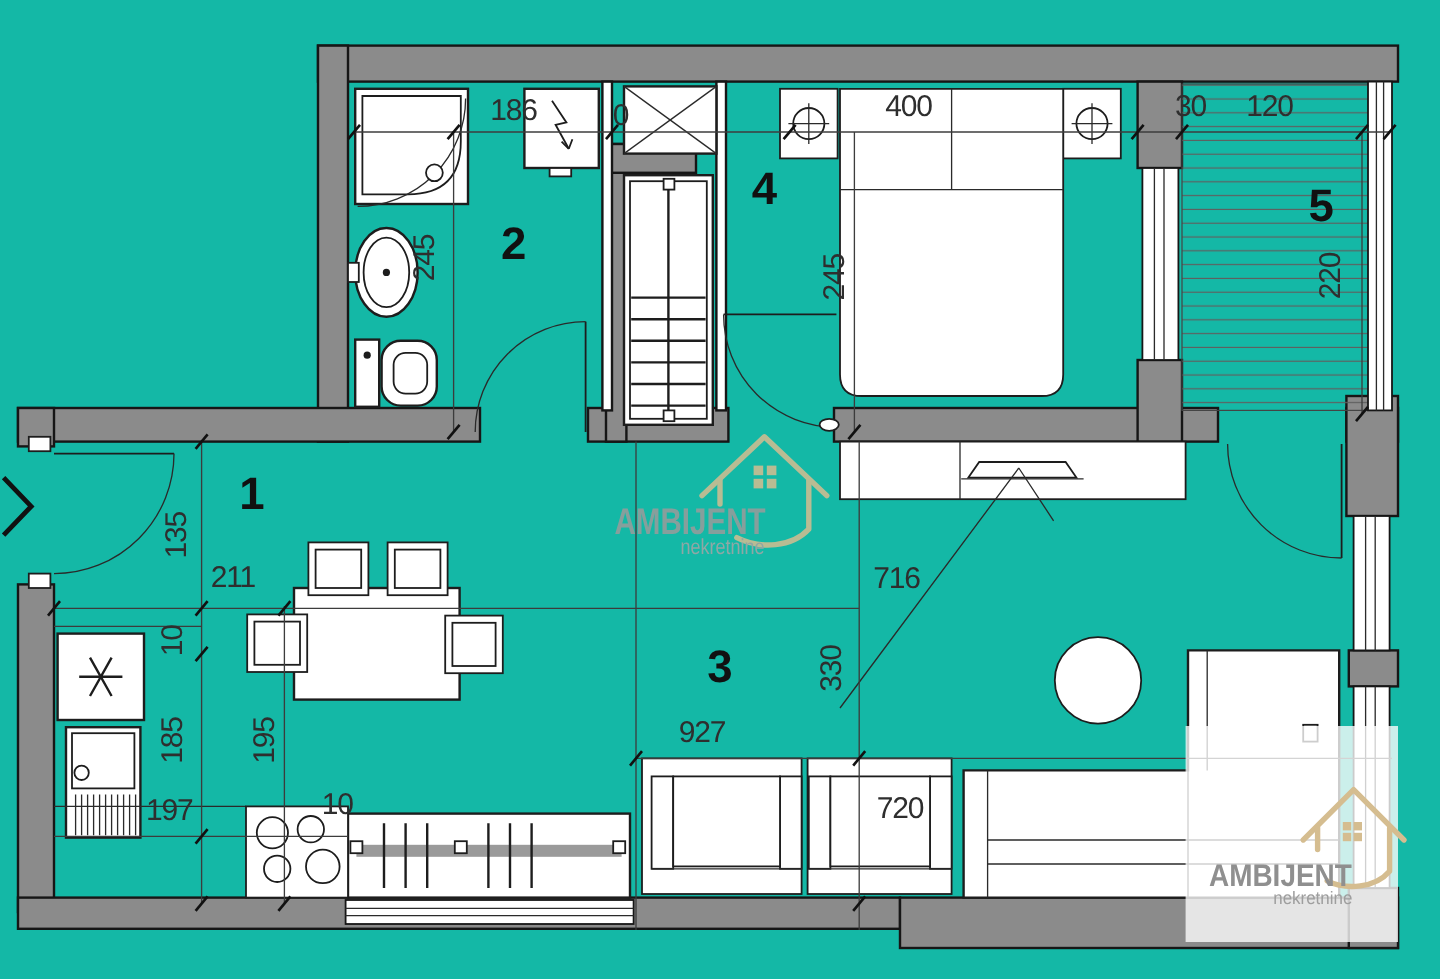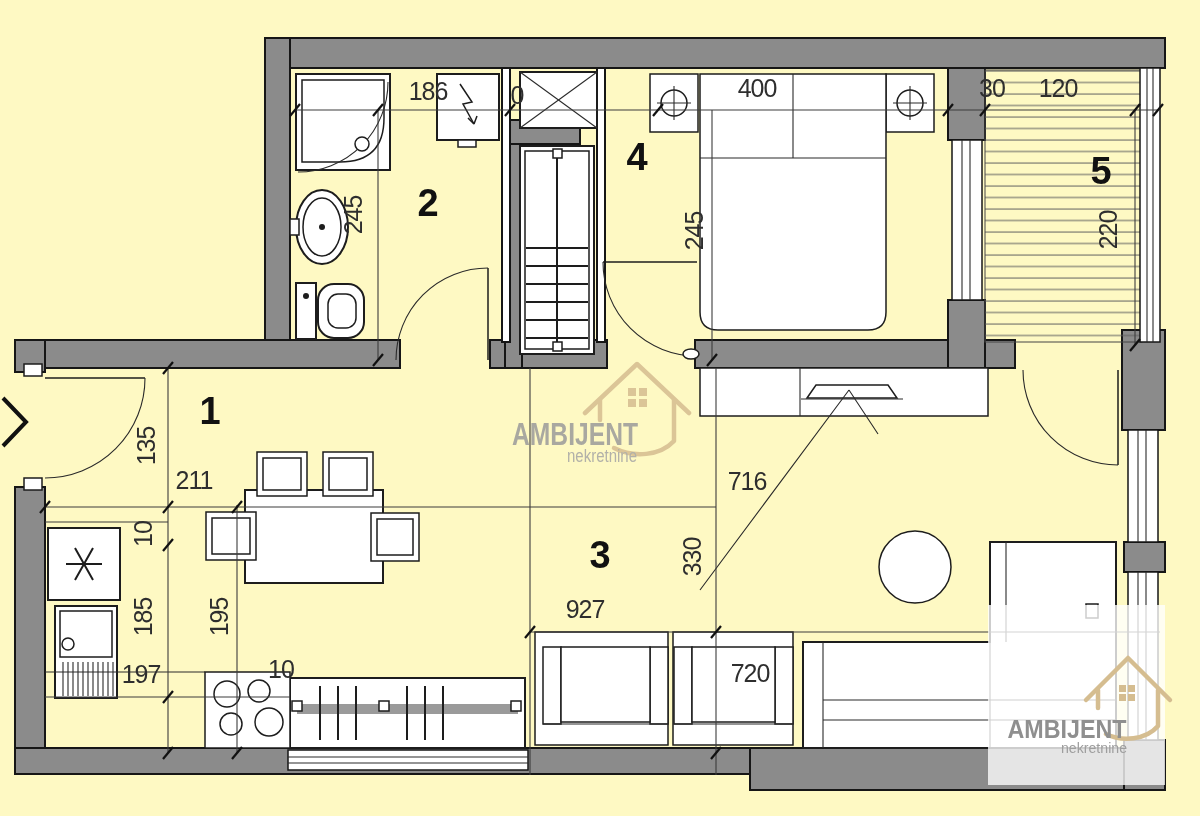--- a/index.html
+++ b/index.html
@@ -1,16 +1,16 @@
 <!DOCTYPE html>
 <html><head>
 <meta charset="utf-8">
 <style>
   html,body{margin:0;padding:0;background:#fff;}
-  #stage{position:relative;width:1200px;height:816px;background:#fef9c3;overflow:hidden;
+  #stage{position:relative;width:1200px;height:816px;background:#14b8a6;overflow:hidden;
          font-family:"Liberation Sans", sans-serif;}
   svg{display:block}
   .wall{fill:#8b8b8b;stroke:#161616;stroke-width:2;}
   .thinwall{fill:#ffffff;stroke:#161616;stroke-width:2;}
   .ln{stroke:#1d1d1d;stroke-width:2;fill:none;}
   .ln15{stroke:#1d1d1d;stroke-width:1.5;fill:none;}
   .ln1{stroke:#2a2a2a;stroke-width:1.1;fill:none;}
   .fix{fill:#ffffff;stroke:#1d1d1d;stroke-width:2;}
   .fix15{fill:#ffffff;stroke:#1d1d1d;stroke-width:1.5;}
   .dimline{stroke:#3c3c3c;stroke-width:1.1;fill:none;}

